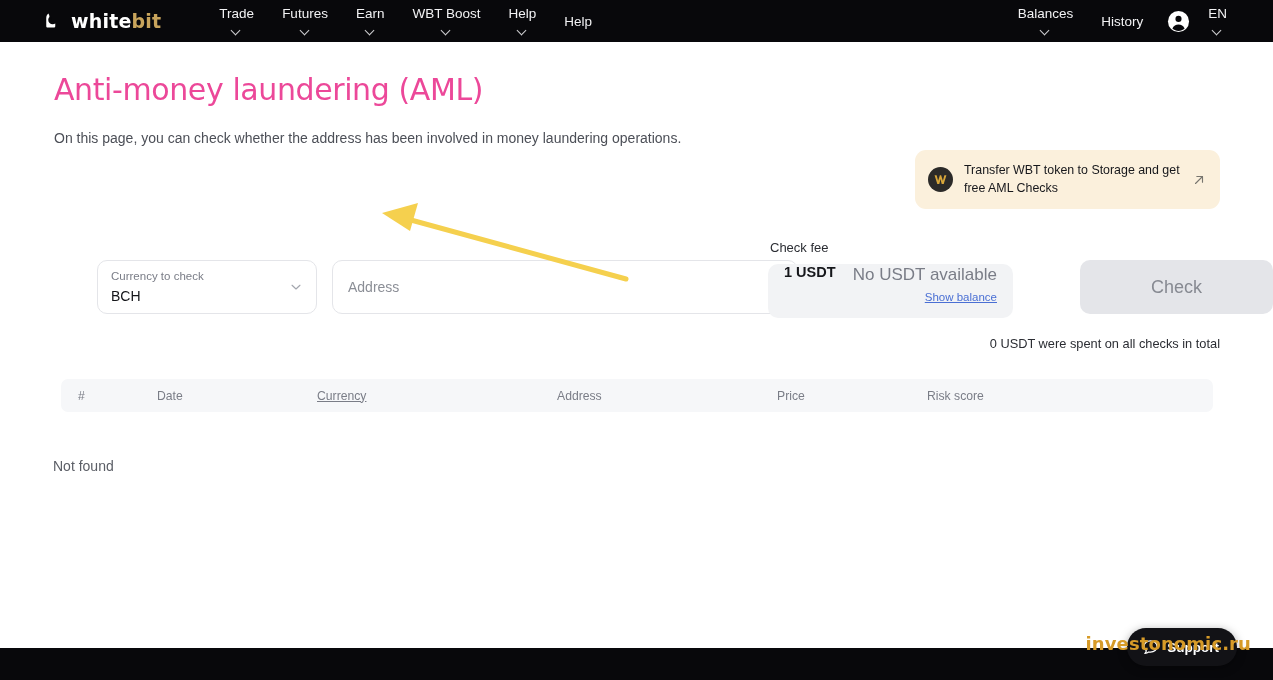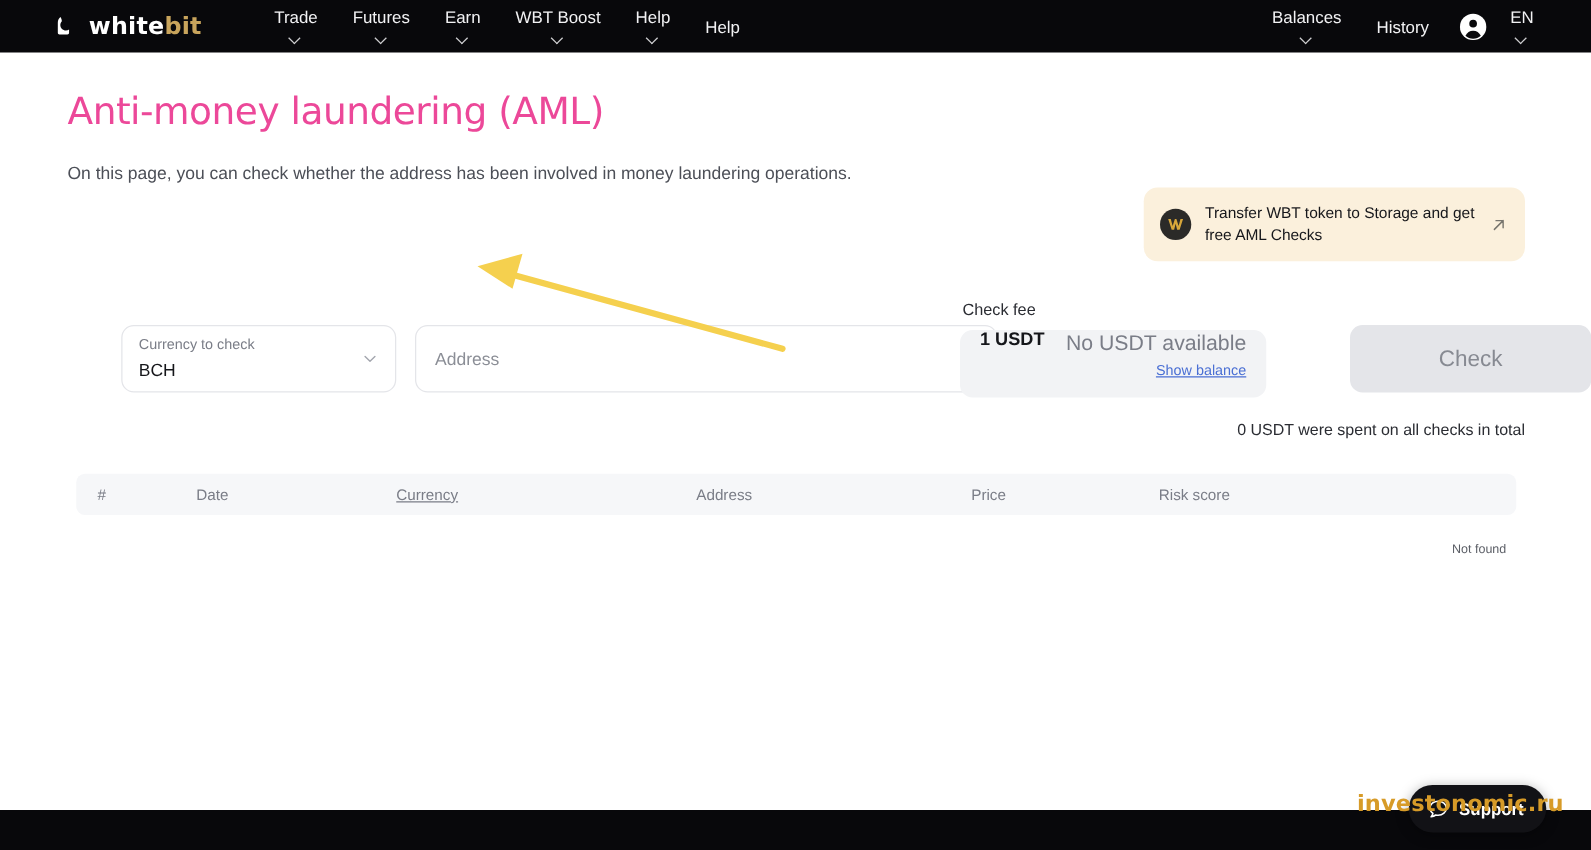--- a/index.html
+++ b/index.html
@@ -288,23 +288,23 @@
     color: #7a7d87;
   }
   .th { flex: 0 0 auto; }
   .th-num { width: 96px; padding-left: 17px; }
   .th-date { width: 160px; }
   .th-currency { width: 240px; text-decoration: underline; }
   .th-address { width: 220px; }
   .th-price { width: 150px; }
   .th-risk { width: 180px; }
   .not-found {
-    margin-top: 22px;
-    text-align: right;
-    font-size: 10px;
+    margin-top: 46px;
+    text-align: left;
+    font-size: 14px;
     color: #5b5e66;
     width: 1152px;
     margin-left: -8px;
   }
 
   
   .annotation-arrow {
     position: absolute;
     left: 370px;
     top: 195px;

